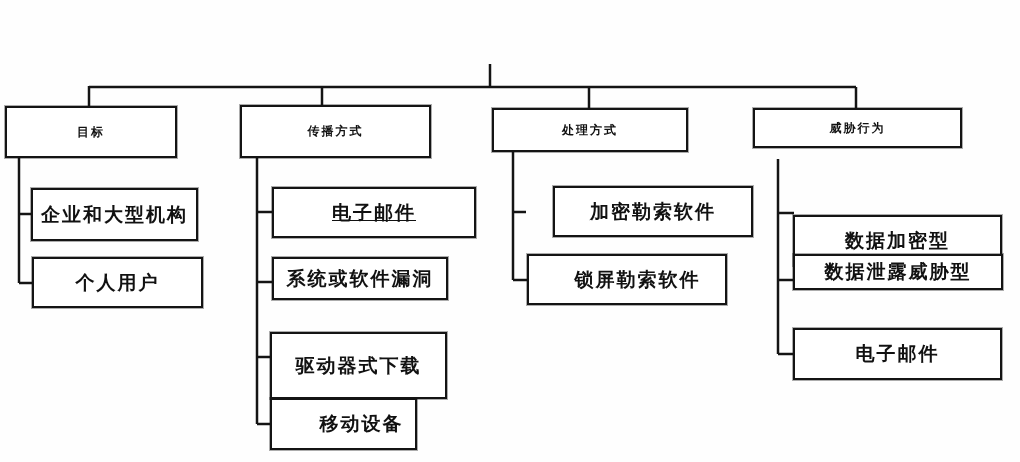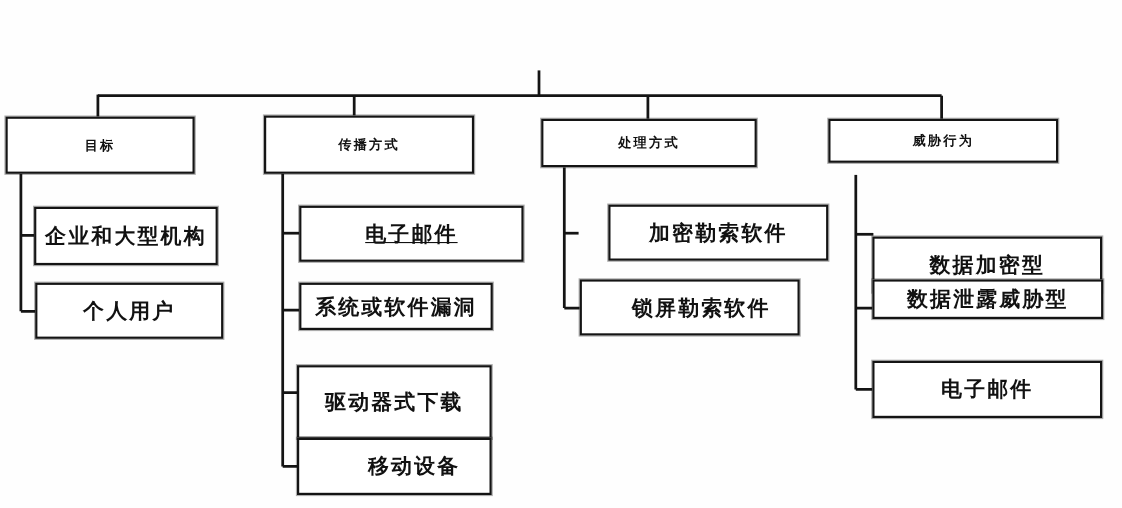--- a/index.html
+++ b/index.html
@@ -87,21 +87,21 @@
   <div class="node" style="left:240px; top:105px; width:191px; height:53px;">传播方式</div>
   <div class="node" style="left:492px; top:108px; width:196px; height:44px;">处理方式</div>
   <div class="node" style="left:753px; top:108px; width:209px; height:40px;">威胁行为</div>
 
   <div class="node leaf" style="left:31px; top:188px; width:167px; height:53px;">企业和大型机构</div>
   <div class="node leaf" style="left:32px; top:257px; width:171px; height:51px;">个人用户</div>
 
   <div class="node leaf" style="left:272px; top:187px; width:204px; height:51px;text-decoration:underline;">电子邮件</div>
   <div class="node leaf" style="left:272px; top:257px; width:176px; height:43px;">系统或软件漏洞</div>
   <div class="node leaf" style="left:270px; top:332px; width:177px; height:67px;">驱动器式下载</div>
-  <div class="node leaf" style="left:270px; top:398px; width:177px; height:52px;padding-left:36px;">移动设备</div>
+  <div class="node leaf" style="left:270px; top:398px; width:147px; height:52px;padding-left:36px;">移动设备</div>
 
   <div class="node leaf" style="left:553px; top:186px; width:200px; height:51px;">加密勒索软件</div>
   <div class="node leaf" style="left:527px; top:254px; width:200px; height:51px;padding-left:21px;">锁屏勒索软件</div>
 
   <div class="node leaf" style="left:793px; top:187px; width:209px; height:51px;margin-top:28px;">数据加密型</div>
   <div class="node leaf" style="left:793px; top:254px; width:210px; height:36px;">数据泄露威胁型</div>
   <div class="node leaf" style="left:793px; top:328px; width:209px; height:52px;">电子邮件</div>
 
 </div>
 

